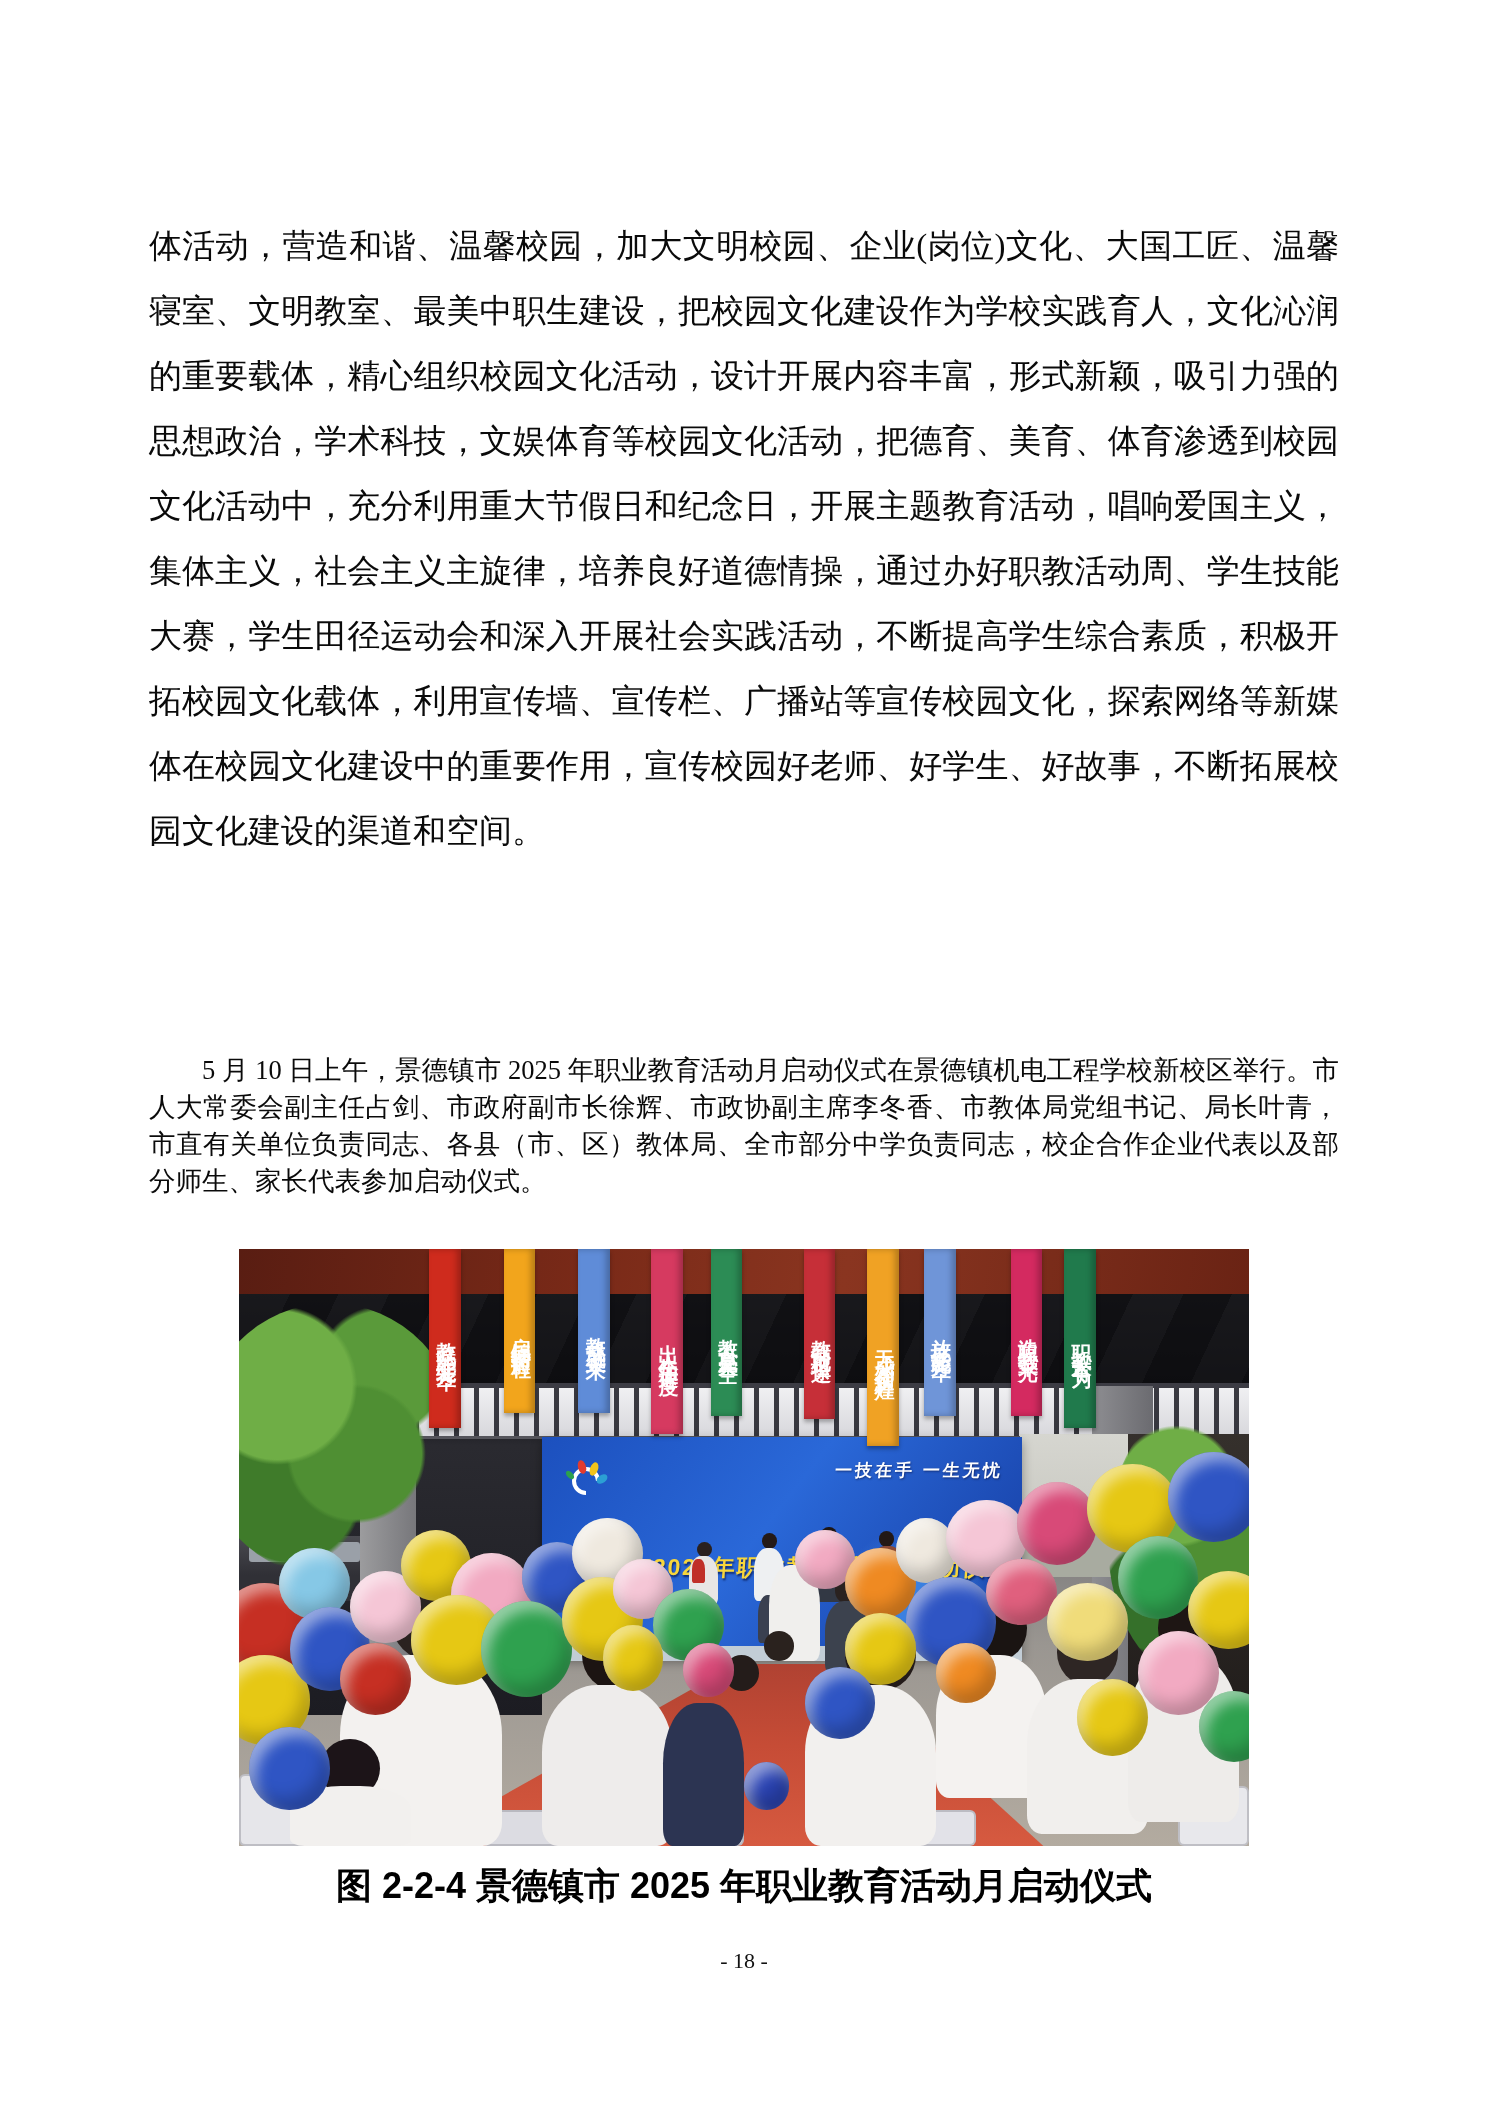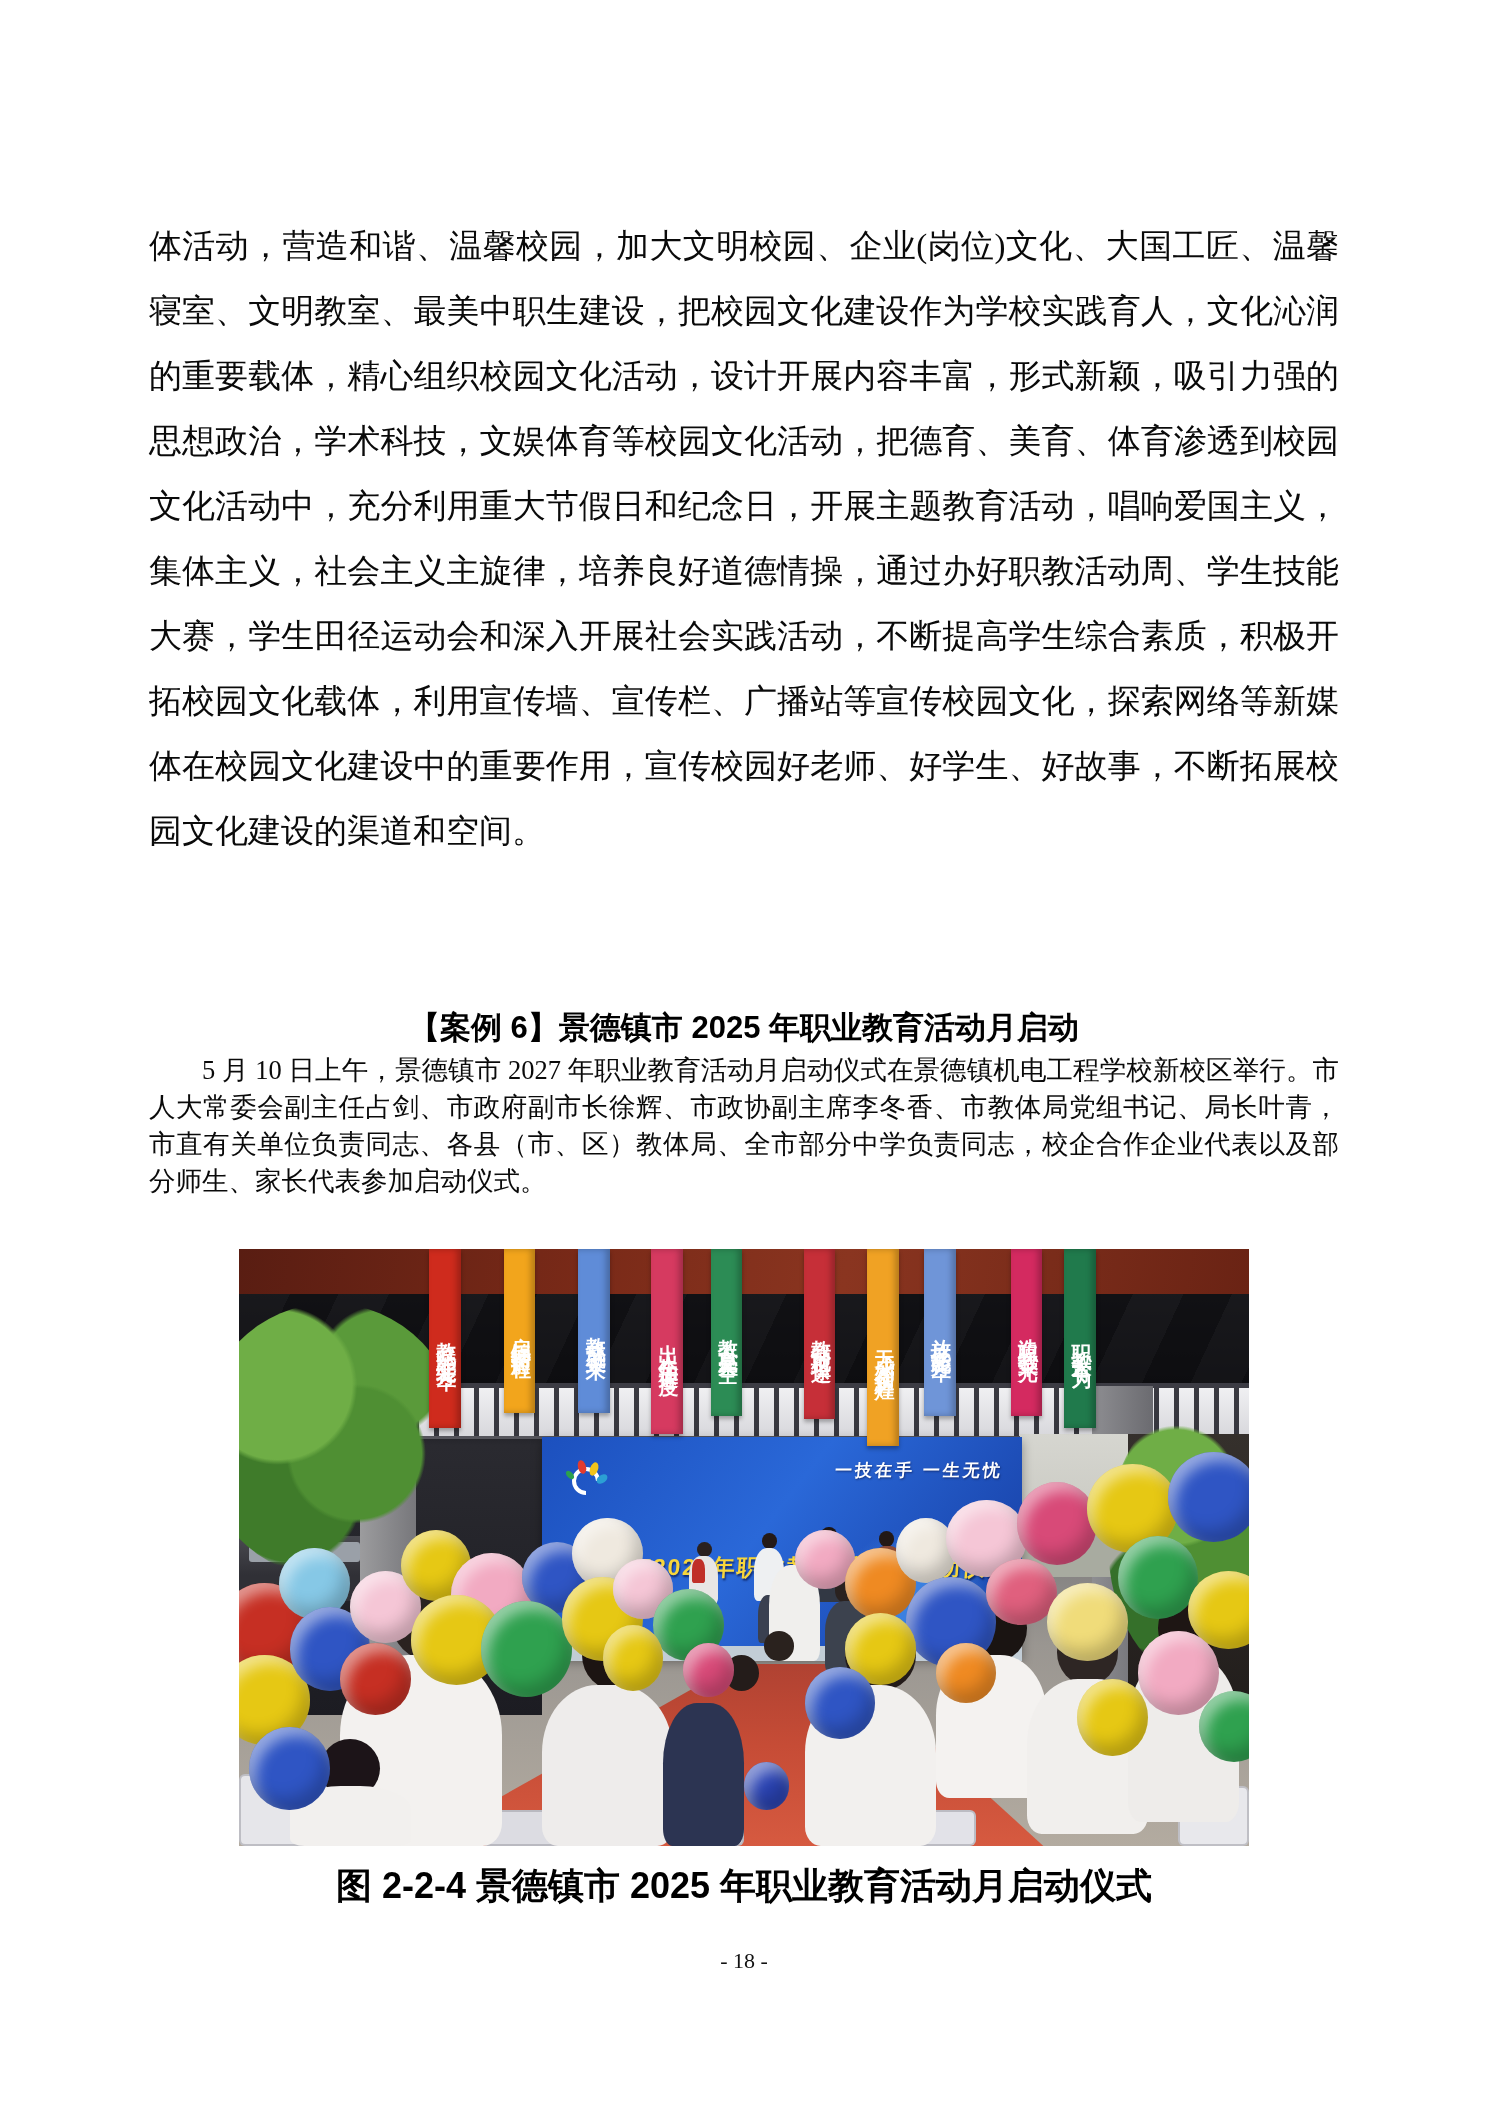--- a/index.html
+++ b/index.html
@@ -74,23 +74,22 @@
   .page-number{position:absolute;left:0;top:1948px;width:100%;text-align:center;
      font-size:22px;color:#111;}
 </style>
 </head>
 <body>
 
 <div class="page">
 
   <p class="body-text">体活动，营造和谐、温馨校园，加大文明校园、企业(岗位)文化、大国工匠、温馨寝室、文明教室、最美中职生建设，把校园文化建设作为学校实践育人，文化沁润的重要载体，精心组织校园文化活动，设计开展内容丰富，形式新颖，吸引力强的思想政治，学术科技，文娱体育等校园文化活动，把德育、美育、体育渗透到校园文化活动中，充分利用重大节假日和纪念日，开展主题教育活动，唱响爱国主义，集体主义，社会主义主旋律，培养良好道德情操，通过办好职教活动周、学生技能大赛，学生田径运动会和深入开展社会实践活动，不断提高学生综合素质，积极开拓校园文化载体，利用宣传墙、宣传栏、广播站等宣传校园文化，探索网络等新媒体在校园文化建设中的重要作用，宣传校园好老师、好学生、好故事，不断拓展校园文化建设的渠道和空间。</p>
 
-  <h3 class="case-heading">【案例 6】景德镇市 2025 年职业教育活动月启动</h3>
-
-  <p class="case-text">5 月 10 日上午，景德镇市 2027 年职业教育活动月启动仪式在景德镇机电工程学校新校区举行。市人大常委会副主任占剑、市政府副市长徐辉、市政协副主席李冬香、市教体局党组书记、局长叶青，市直有关单位负责同志、各县（市、区）教体局、全市部分中学负责同志，校企合作企业代表以及部分师生、家长代表参加启动仪式。</p>
+
+  <p class="case-text">5 月 10 日上午，景德镇市 2025 年职业教育活动月启动仪式在景德镇机电工程学校新校区举行。市人大常委会副主任占剑、市政府副市长徐辉、市政协副主席李冬香、市教体局党组书记、局长叶青，市直有关单位负责同志、各县（市、区）教体局、全市部分中学负责同志，校企合作企业代表以及部分师生、家长代表参加启动仪式。</p>
 
   <figure>
     <div class="photo">
       <div class="roof"></div>
       <div class="ceiling"></div>
       <div class="balcony"></div>
       <div class="deck"></div>
       <div class="base"></div>
       <div class="left-shadow"></div>
       <div class="van"></div>

